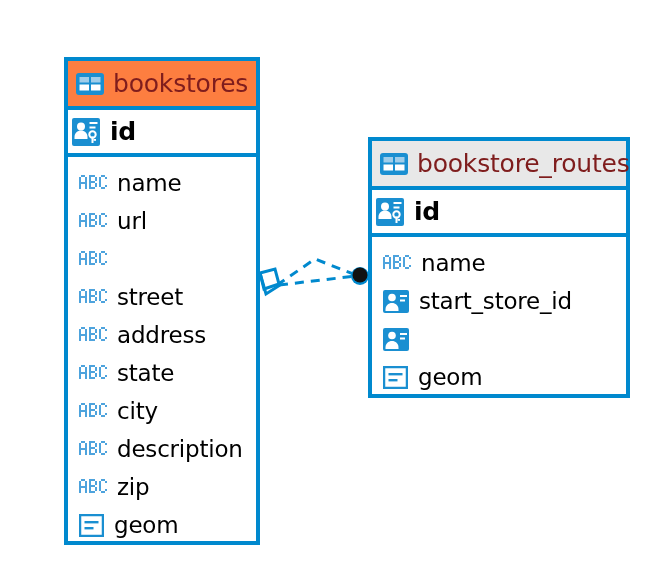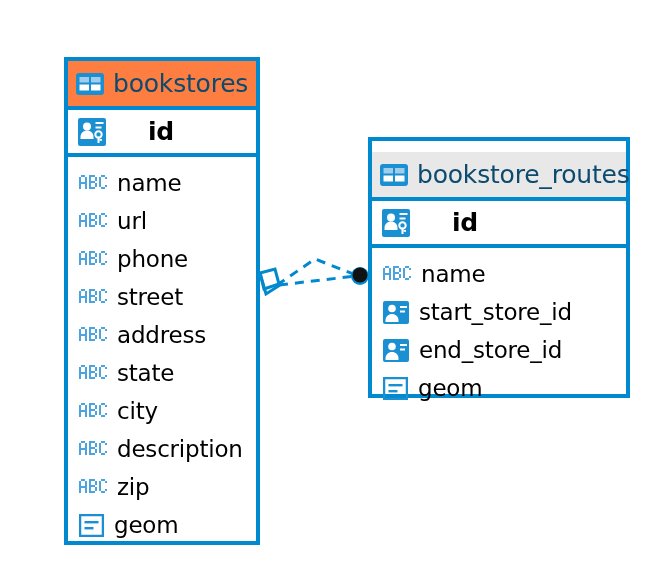--- a/index.html
+++ b/index.html
@@ -37,39 +37,38 @@
 
   .entity-header {
     box-sizing: border-box;
     height: 49px;
     display: flex;
     align-items: center;
     padding-left: 8px;
     border-bottom: 4px solid #0089ce;
   }
   .entity-header.orange { background: #fd7e40; }
-  .entity-header.gray   { background: #e8e8e8; margin-top: 11px; }
+  .entity-header.gray   { background: #e8e8e8; }
 
   .entity-title {
     font-size: 25px;
-    color: #0c4a6e;
+    color: #7f1d1d;
     margin-left: 9px;
     white-space: nowrap;
     letter-spacing: -0.2px;
   }
 
   
   .pk-row {
     box-sizing: border-box;
     height: 47px;
     display: flex;
     align-items: center;
-    padding-left: 10px;
+    padding-left: 4px;
     border-bottom: 4px solid #0089ce;
-    gap: 32px;
   }
   .pk-row .field-label {
     font-weight: bold;
     font-size: 25px;
   }
 
   .field-list {
     padding-top: 7px;
   }
   .field-row {
@@ -198,21 +197,20 @@
             <rect x="12" y="6" width="4" height="2"></rect>
           <rect x="16" y="8" width="2" height="4"></rect>
             <rect x="12" y="12" width="4" height="2"></rect>
           <rect x="22" y="0" width="4" height="2"></rect>
             <rect x="20" y="2" width="2" height="10"></rect>
           <rect x="22" y="12" width="4" height="2"></rect>
             <rect x="26" y="2" width="2" height="2"></rect>
           <rect x="26" y="10" width="2" height="2"></rect>
         </g>
       </svg>
-      <span class="field-label">phone</span>
     </div>
 
     <div class="field-row">
       <svg class="icon icon-abc" viewBox="0 0 28 16">
         <g fill="#4da3dd">
           <rect x="0" y="2" width="2" height="12"></rect>
             <rect x="2" y="0" width="4" height="2"></rect>
           <rect x="6" y="2" width="2" height="12"></rect>
             <rect x="2" y="7" width="4" height="2"></rect>
           <rect x="10" y="0" width="2" height="14"></rect>
@@ -422,21 +420,20 @@
     </div>
 
     <div class="field-row">
       <svg class="icon icon-fk" viewBox="0 0 26 23">
         <rect x="0" y="0" width="26" height="23" rx="2" fill="#1a8fd1"></rect>
         <circle cx="9" cy="7.5" r="3.8" fill="#ffffff"></circle>
         <path d="M2.5 19.5c0-4 3-6.5 6.5-6.5s6.5 2.5 6.5 6.5v1.5h-13z" fill="#ffffff"></path>
         <rect x="17" y="5" width="7" height="2" fill="#ffffff"></rect>
         <rect x="17" y="9.5" width="5" height="2" fill="#ffffff"></rect>
       </svg>
-      <span class="field-label">end_store_id</span>
     </div>
 
     <div class="field-row">
       <svg class="icon icon-geom" viewBox="0 0 25 23">
         <rect x="1" y="1" width="23" height="21" fill="none" stroke="#1a8fd1" stroke-width="2.5"></rect>
         <rect x="5.5" y="7" width="14" height="2.4" fill="#1a8fd1"></rect>
         <rect x="5.5" y="13" width="9" height="2.4" fill="#1a8fd1"></rect>
       </svg>
       <span class="field-label">geom</span>
     </div>

